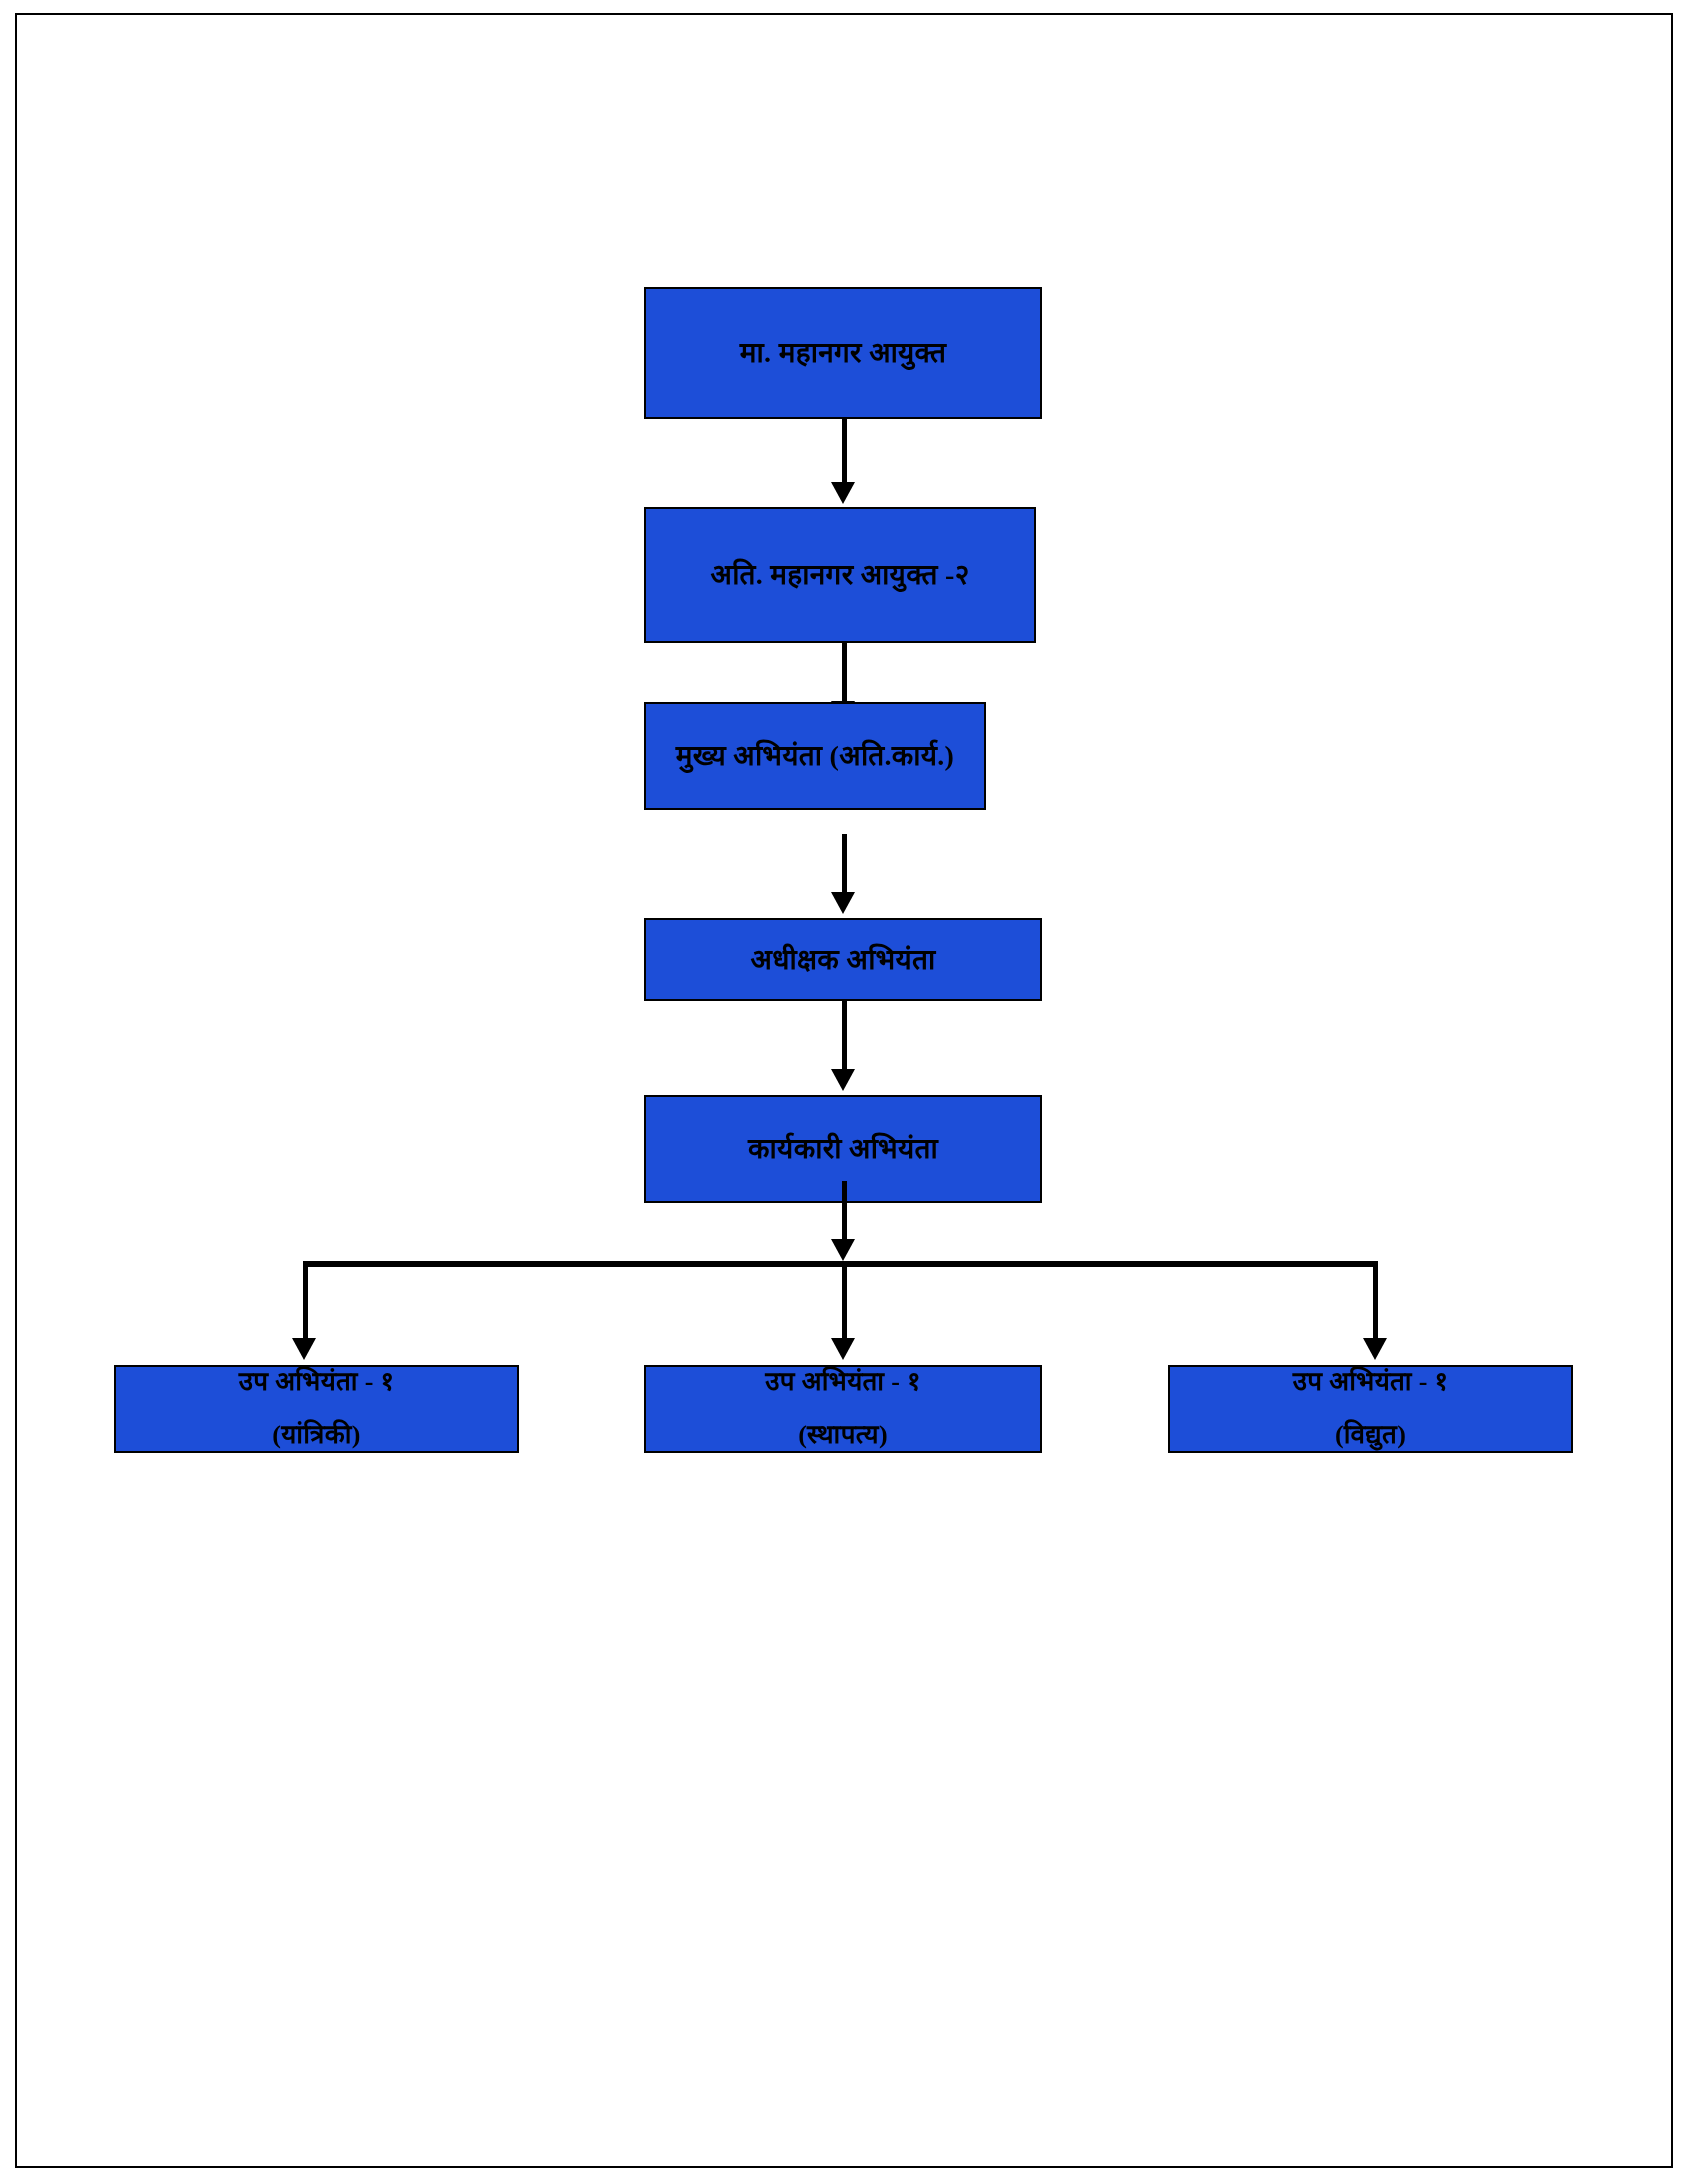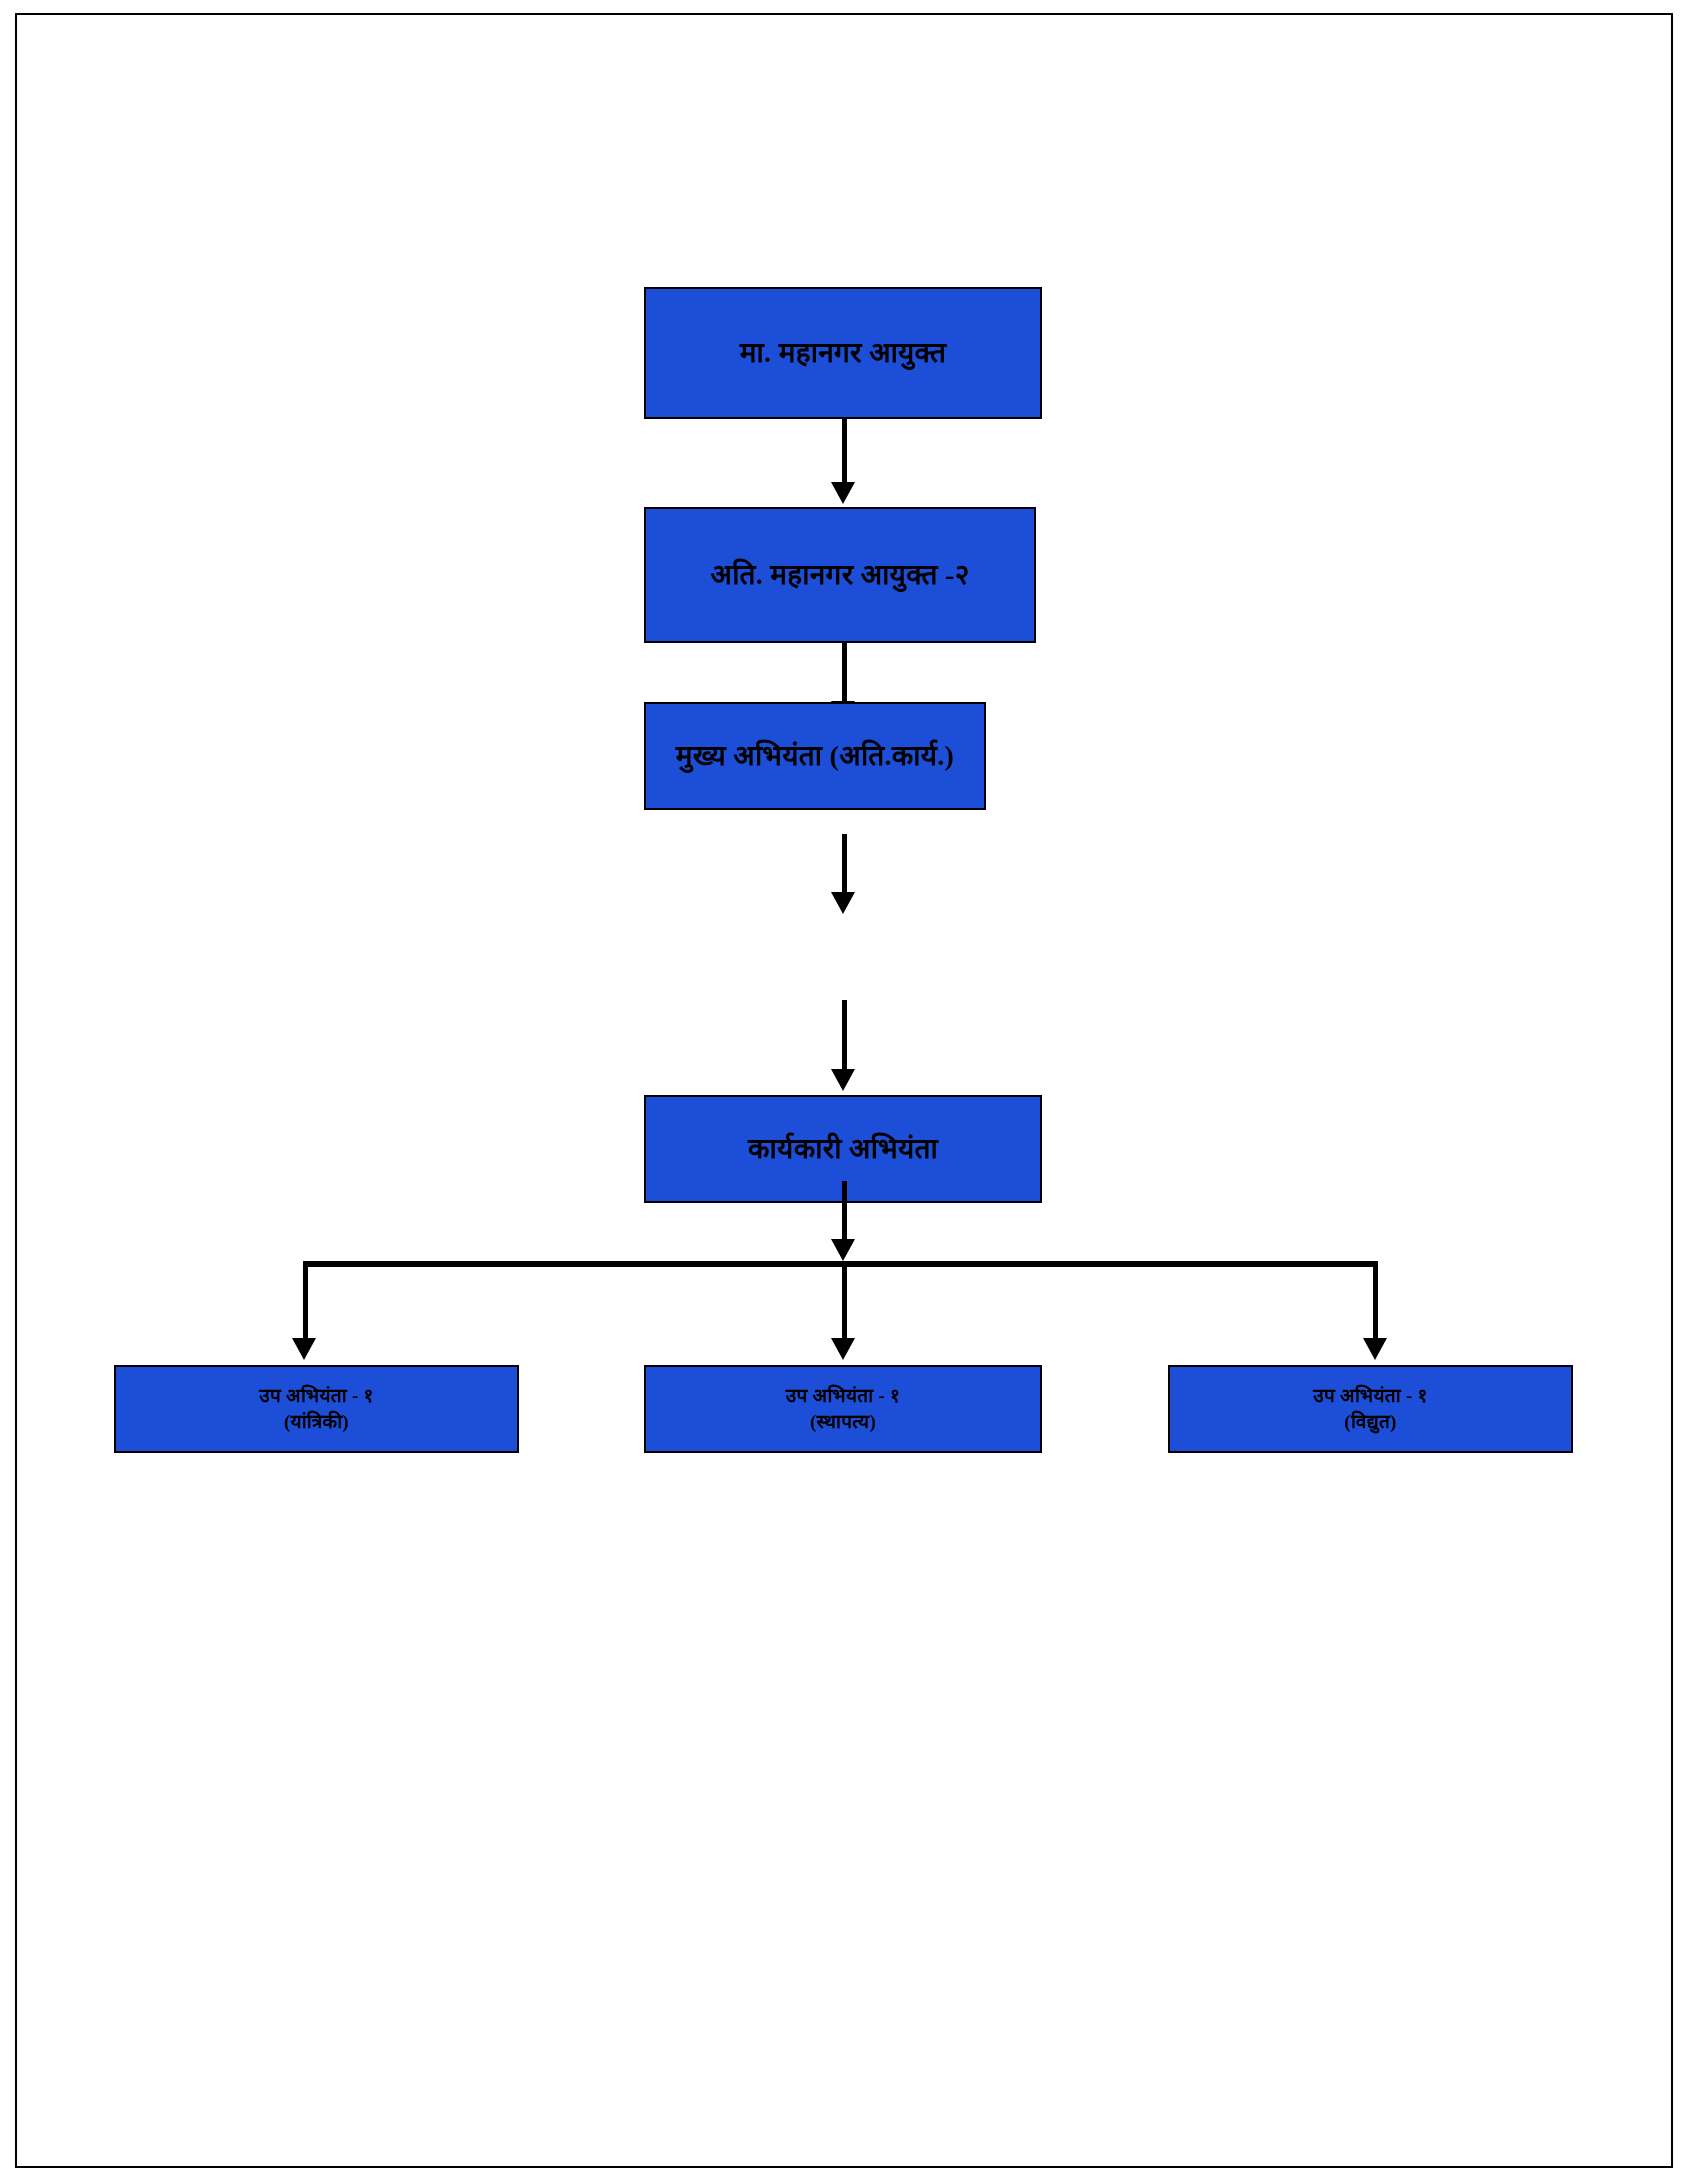--- a/index.html
+++ b/index.html
@@ -54,23 +54,24 @@
     white-space: nowrap;
   }
   
   .node.lvl {
     font-size: 28px;
     font-weight: 600;
     letter-spacing: 0.3px;
   }
   
   .node.leaf {
-    font-size: 19px;
+    font-size: 26px;
     font-weight: 600;
     letter-spacing: 0.3px;
+    justify-content: space-between;
   }
   .node.leaf .line2 {
     margin-top: 4px;
   }
 
   
   #node-1 { left: 644px;  top: 287px;  width: 398px; height: 132px; }
   #node-2 { left: 644px;  top: 507px;  width: 392px; height: 136px; }
   #node-3 { left: 644px;  top: 702px; width: 342px; height: 108px; }
   #node-4 { left: 644px;  top: 918px; width: 398px; height: 83px; }
@@ -156,20 +157,23 @@
 
     <div class="node lvl" id="node-3">
       <span class="line1">मुख्य अभियंता (अति.कार्य.)</span>
     </div>
 
     <div id="conn-3">
       <div class="vline"></div>
       <div class="arrowhead"></div>
     </div>
 
+    <div class="node lvl" id="node-4">
+      <span class="line1">अधीक्षक अभियंता</span>
+    </div>
 
     <div id="conn-4">
       <div class="vline"></div>
       <div class="arrowhead"></div>
     </div>
 
     <div class="node lvl" id="node-5">
       <span class="line1">कार्यकारी अभियंता</span>
     </div>
 

